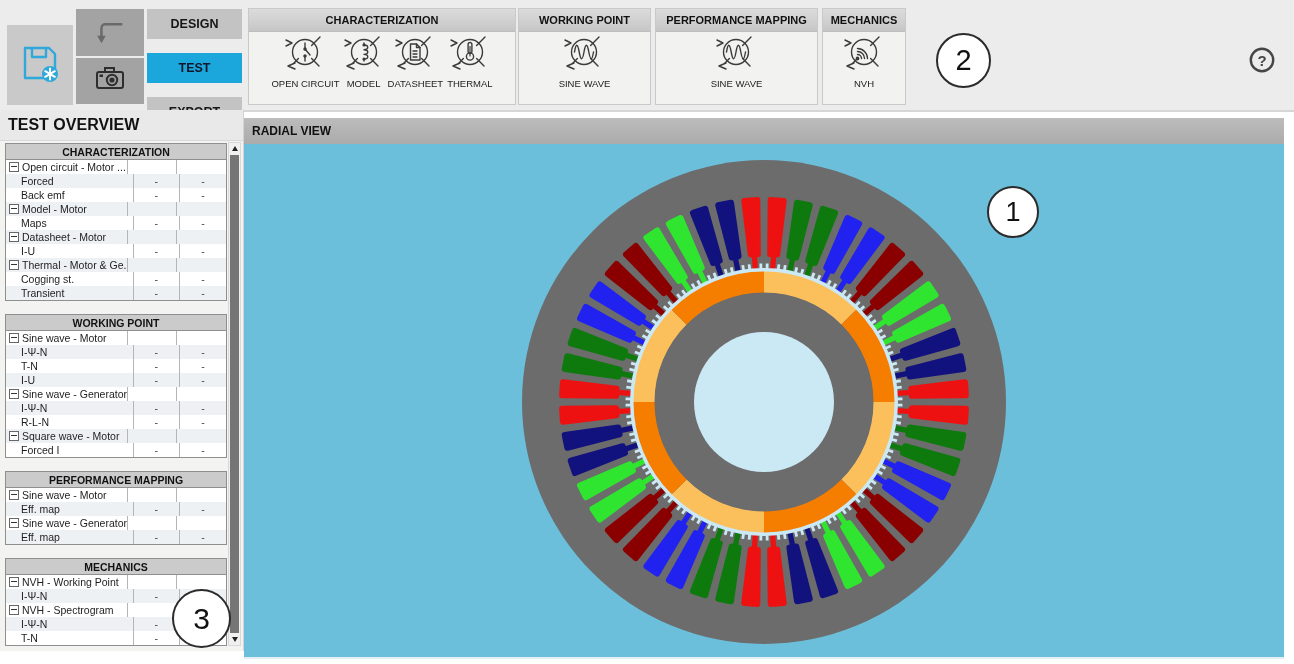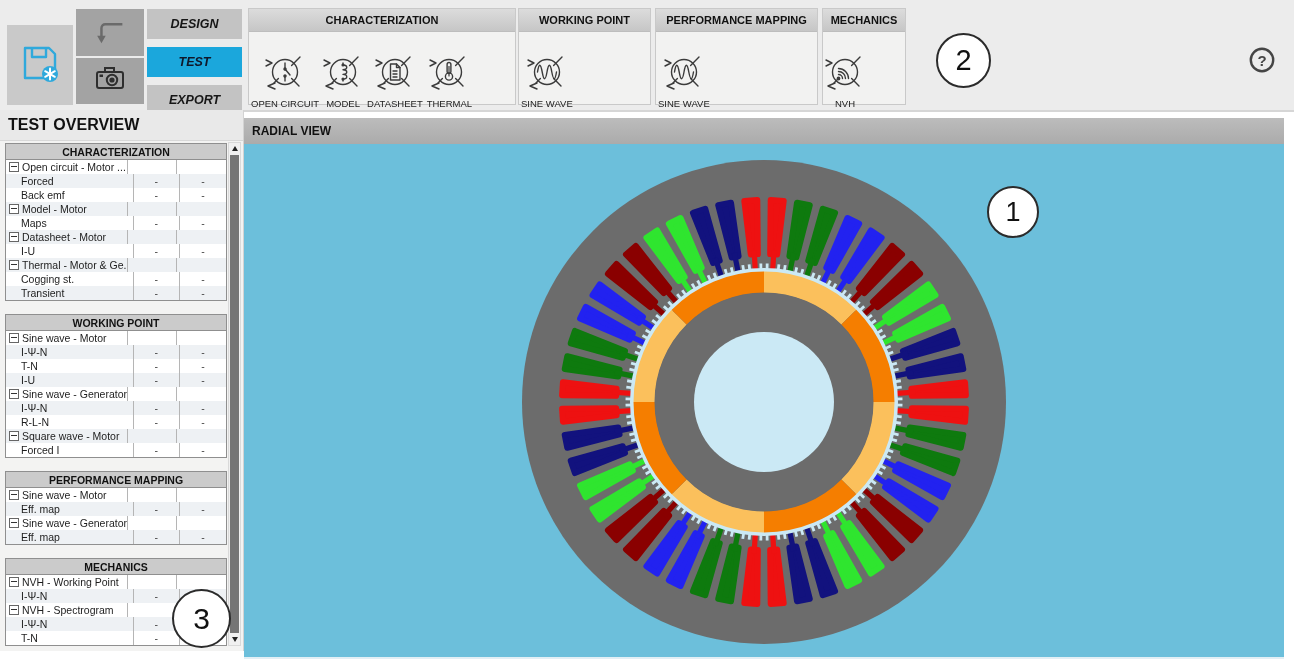--- a/index.html
+++ b/index.html
@@ -6,34 +6,34 @@
   .page{position:relative;width:1294px;height:664px;background:#fff;
         font-family:"Liberation Sans",sans-serif;color:#1c1c1c;overflow:hidden;}
 
   
   .topbar{position:absolute;left:0;top:0;width:1294px;height:110px;background:#ececec;
           border-bottom:2px solid #d6d6d6;}
   .btn{position:absolute;display:flex;align-items:center;justify-content:center;cursor:pointer;}
   .btn-save{left:7px;top:25px;width:66px;height:80px;background:#c9c9c9;}
   .btn-undo{left:76px;top:9px;width:68px;height:47px;background:#a3a3a3;}
   .btn-camera{left:76px;top:58px;width:68px;height:46px;background:#a3a3a3;}
-  .tabs{position:absolute;left:147px;top:9px;width:95px;display:flex;flex-direction:column;gap:8px;font-style:italic;}
+  .tabs{position:absolute;left:147px;top:9px;width:95px;display:flex;flex-direction:column;gap:14px;}
   .tab{height:30px;background:#c3c3c3;display:flex;align-items:center;justify-content:center;
        font-weight:bold;font-size:12.5px;color:#161616;cursor:pointer;}
   .tab.active{background:#1BA7DC;color:#0f172a;}
 
   .tgroup{position:absolute;top:8px;height:97px;background:#f2f2f1;border:1px solid #c9c9c9;
           box-sizing:border-box;}
   .tgroup.g0{left:248px;width:268px;}
   .tgroup.g1{left:518px;width:133px;}
   .tgroup.g2{left:655px;width:163px;}
   .tgroup.g3{left:822px;width:84px;}
   .tgroup-title{height:22px;background:linear-gradient(#dcdcdc,#c6c6c6);border-bottom:1px solid #bdbdbd;
           font-weight:bold;font-size:11px;display:flex;align-items:center;justify-content:center;color:#111;}
-  .tgroup-body{display:flex;justify-content:flex-start;align-items:flex-start;padding-top:20px;}
+  .tgroup-body{display:flex;justify-content:center;align-items:flex-start;padding-top:0;}
   .tool-btn{display:flex;flex-direction:column;align-items:center;padding:0 2px;cursor:pointer;}
   .ticon{width:40px;height:40px;}
   .tool-label{font-size:9.5px;color:#222;white-space:nowrap;margin-top:2px;}
 
   .btn-help{left:1248px;top:48px;width:28px;height:28px;background:transparent;}
   .btn-help svg{width:28px;height:28px;}
 
   
   .sidebar{position:absolute;left:0;top:110px;width:244px;height:541px;background:#f3f3f2;
            border-right:1px solid #d3d3d3;box-sizing:border-box;}

